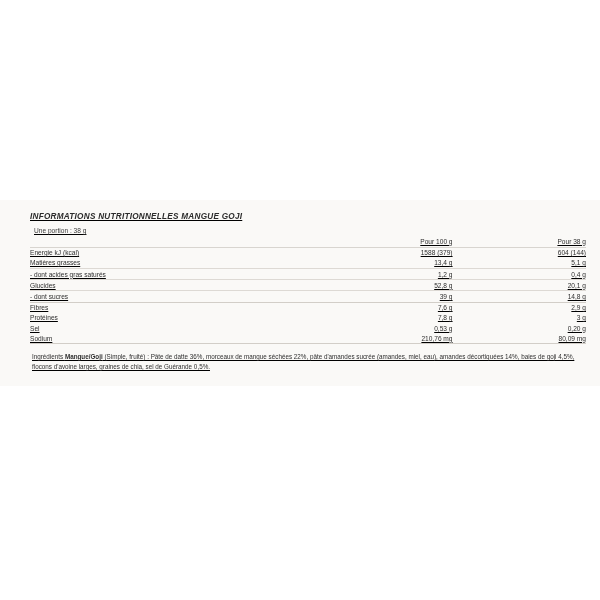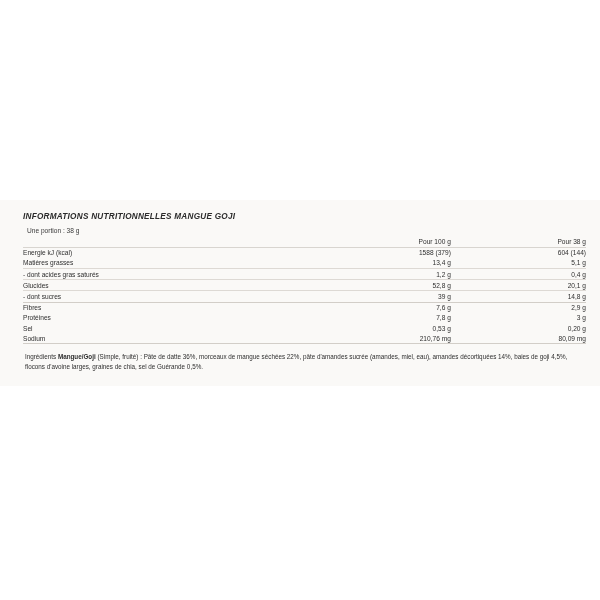--- a/index.html
+++ b/index.html
@@ -22,21 +22,22 @@
   }
   .panel {
     position: absolute;
     left: 0;
     top: 200px;
     width: 600px;
     background: #faf9f7;
     padding: 0;
   }
   .panel-inner {
-    padding: 10px 14px 14px 23px;
+    padding: 10px 14px 14px 30px;
+    text-decoration: underline;
   }
   .nutri-title {
     font-style: italic;
     font-weight: bold;
     font-size: 8.2px;
     letter-spacing: 0.25px;
     color: #2b2b2b;
     margin: 2px 0 6px 0;
   }
   .portion {

